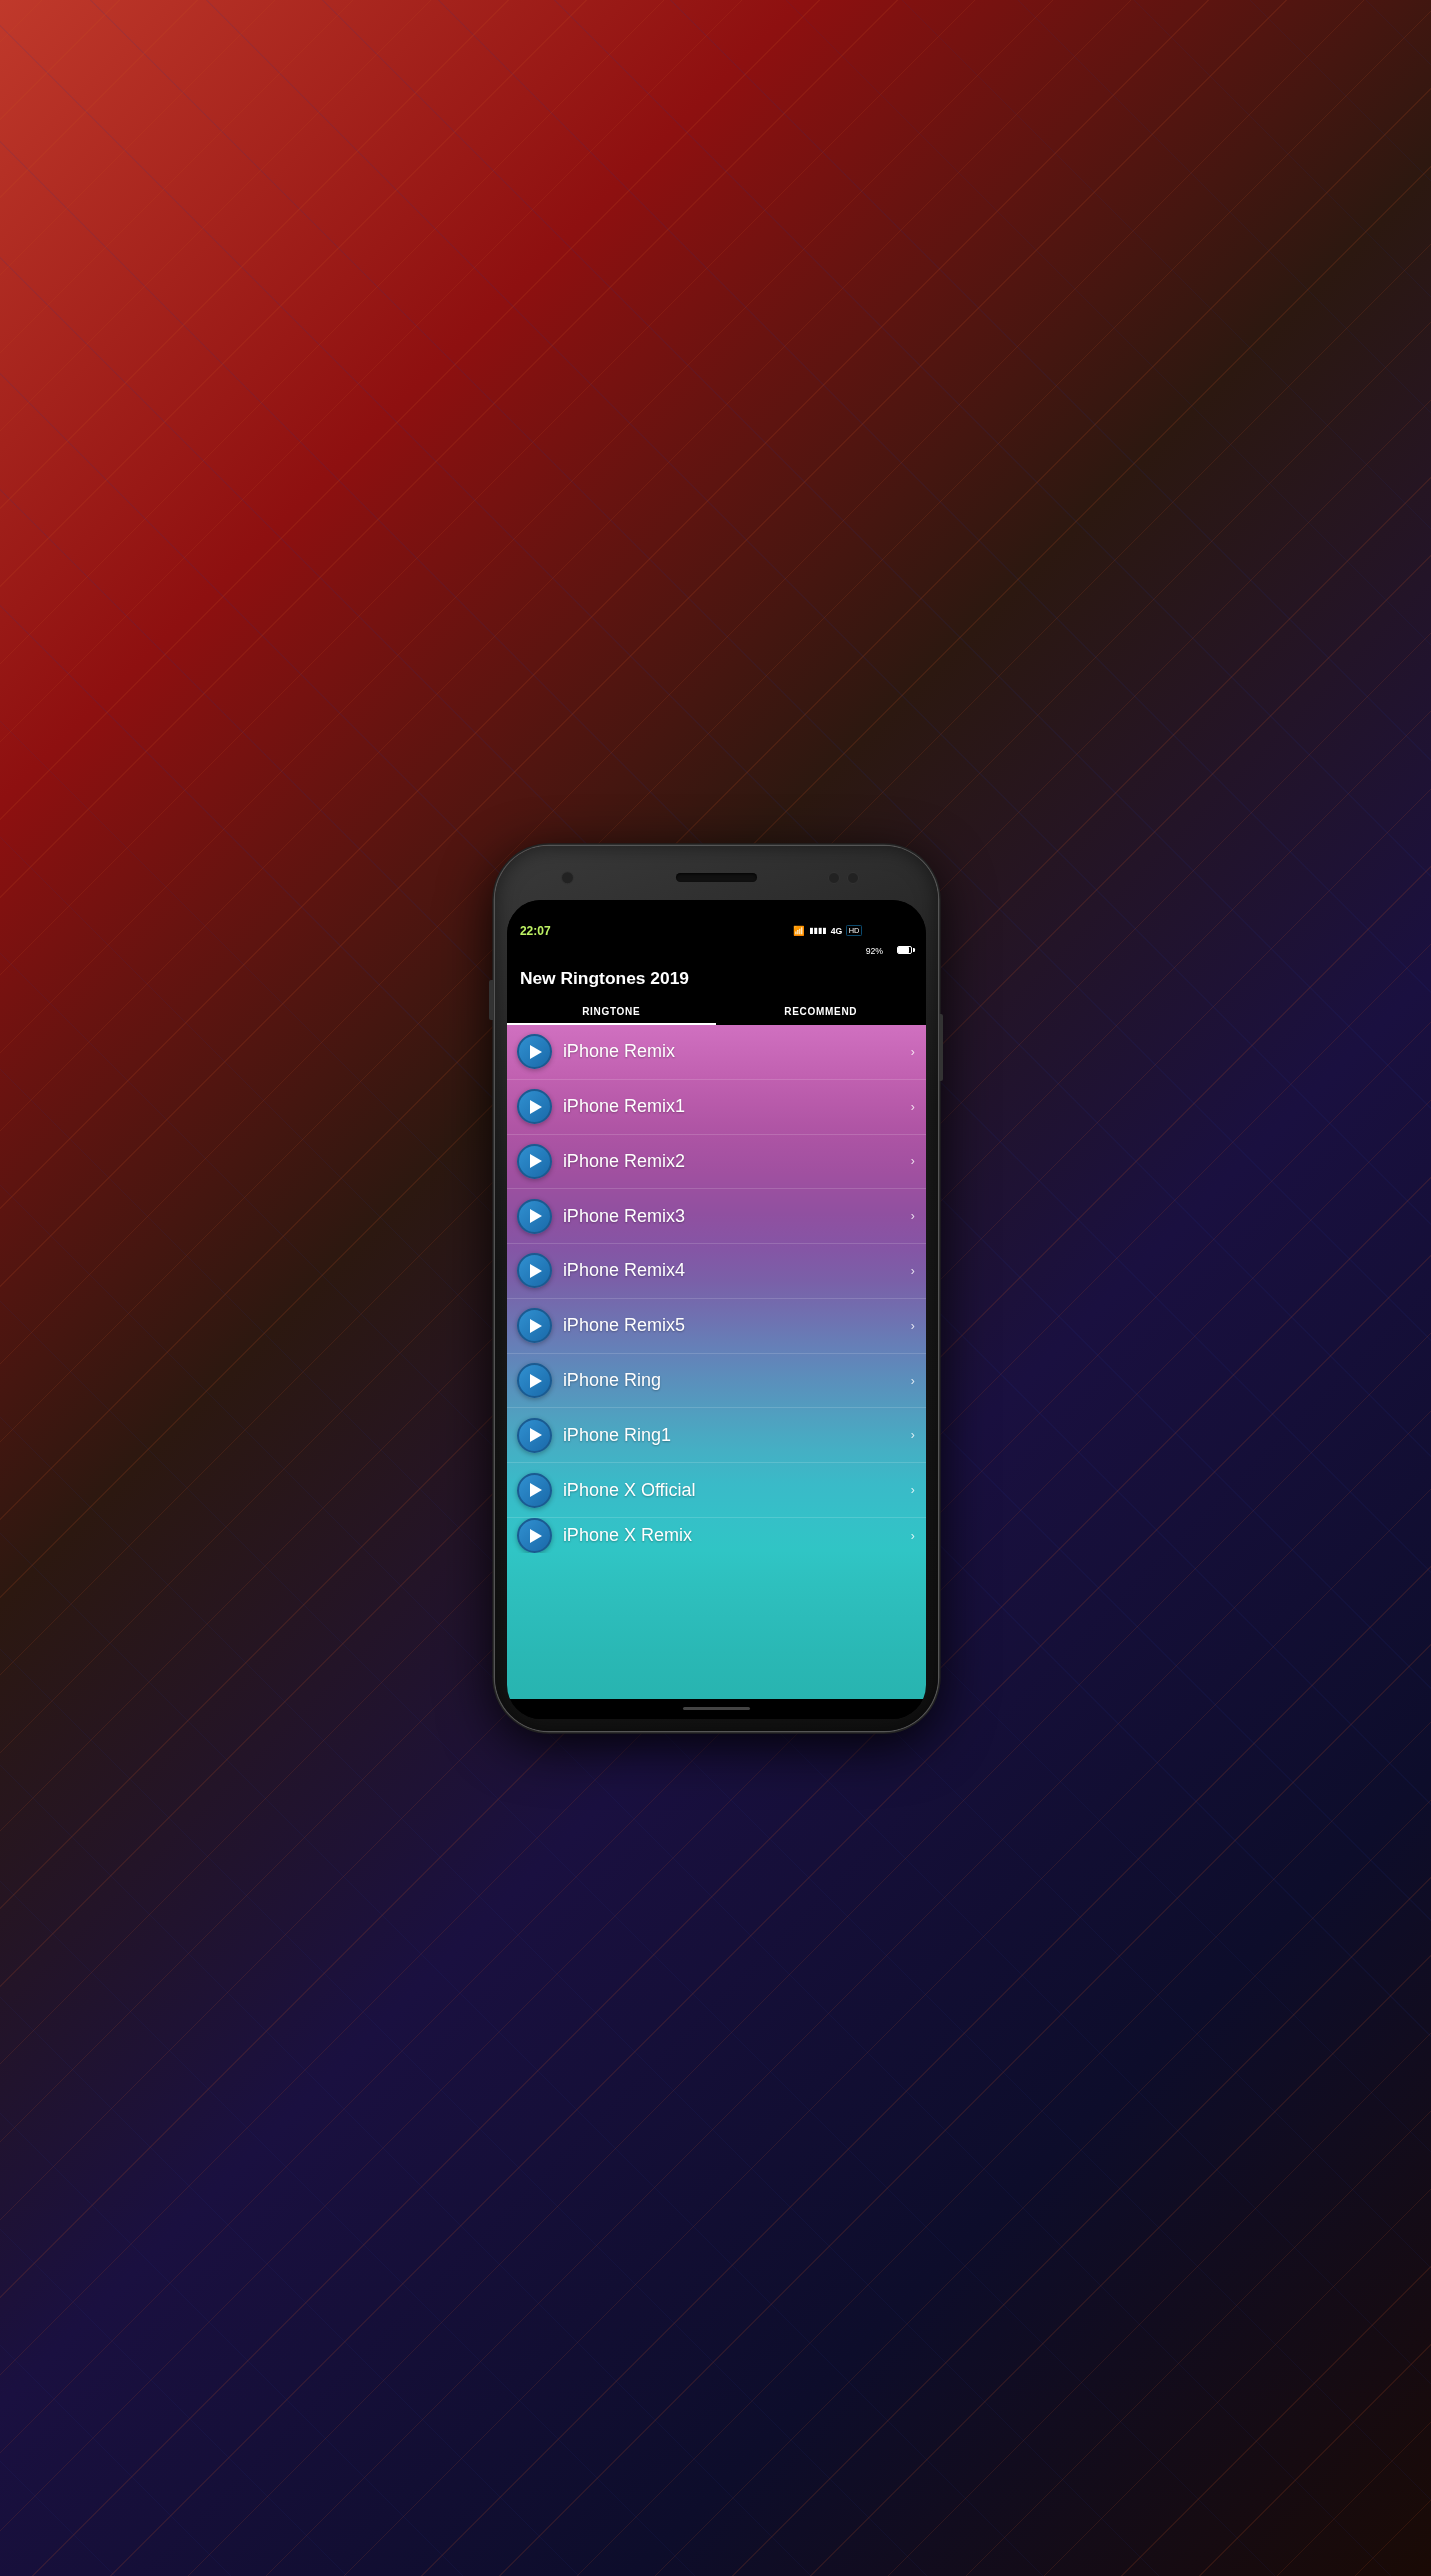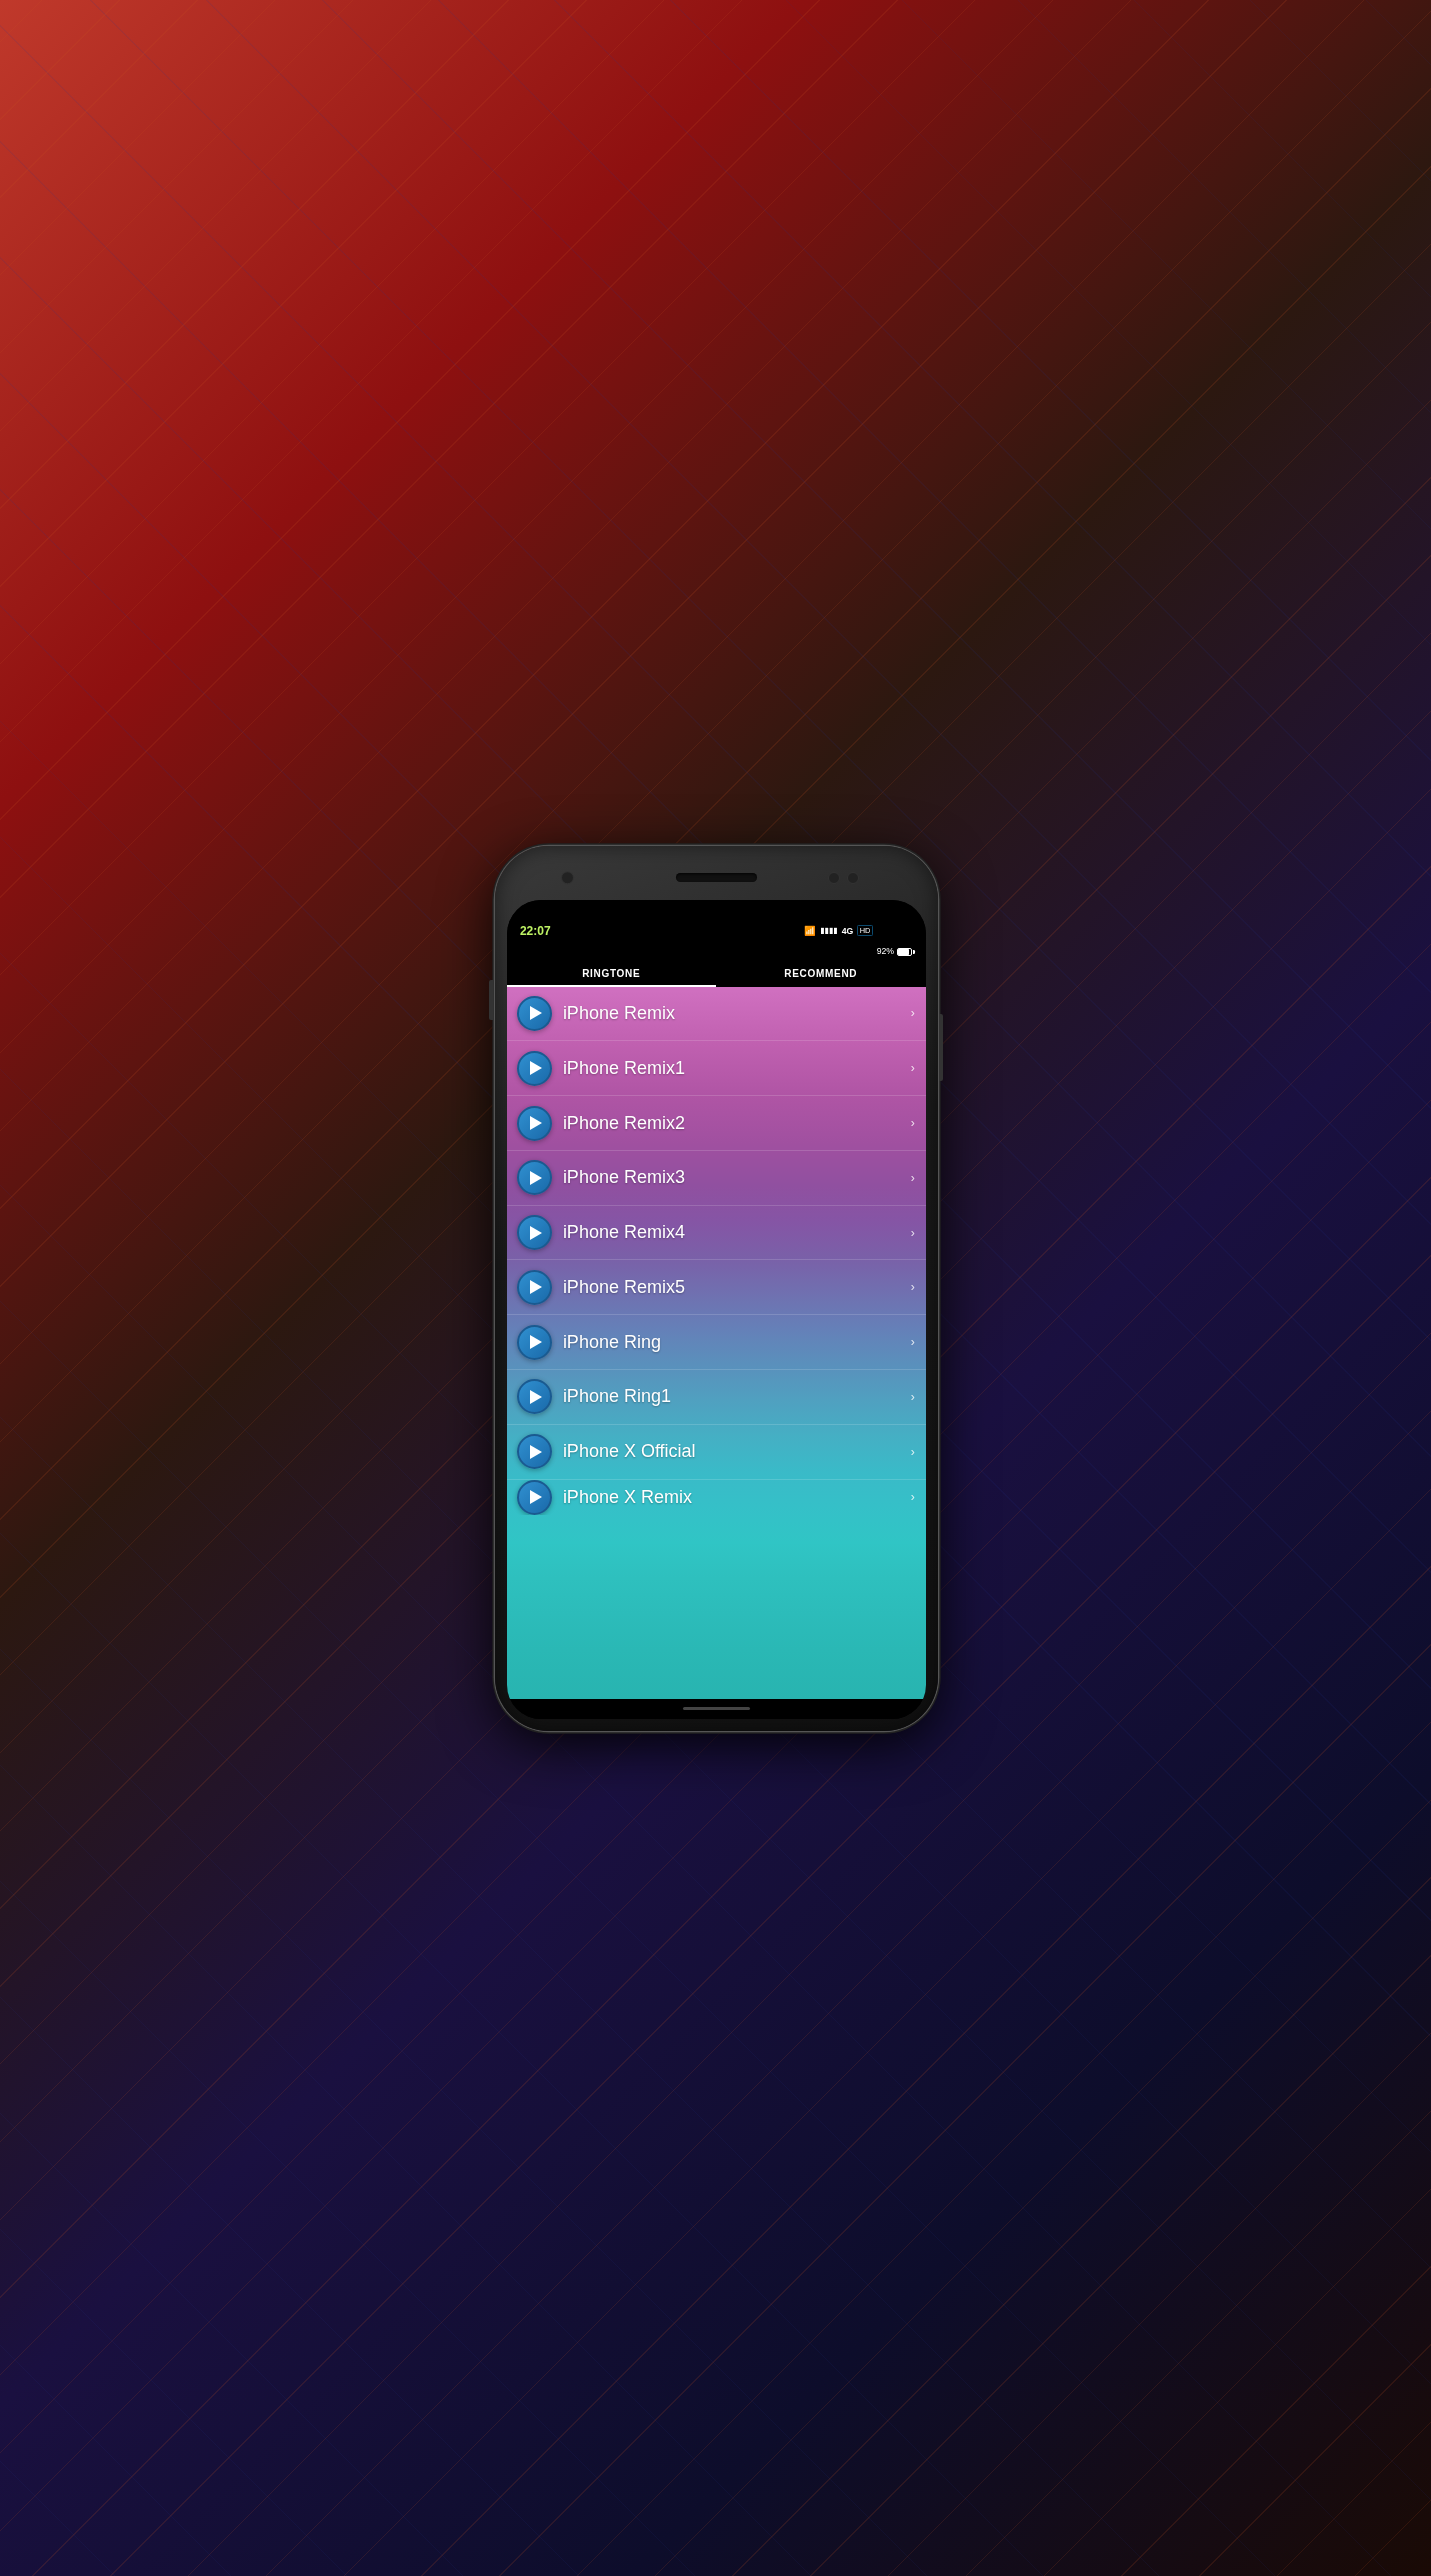--- a/index.html
+++ b/index.html
@@ -159,22 +159,22 @@
       gap: 4px;
     }
 
     .status-icon {
       color: #fff;
       font-size: 9.4px;
     }
 
     .battery-icon {
       display: flex;
-      align-items: flex-end;
-      gap: 2px;
+      align-items: flex-start;
+      gap: 13px;
       color: #fff;
       font-size: 8.7px;
       margin-top: 40px;
     }
 
     
     .app-header {
       background: #000;
       padding: 8px 13.4px 0 13.4px;
       flex-shrink: 0;
@@ -343,20 +343,23 @@
         <span class="battery-icon">
           <span>92%</span>
           <span style="display:inline-block;width:14.8px;height:8px;border:1.3px solid #fff;border-radius:2px;position:relative;margin-left:1.3px;">
             <span style="display:block;width:85%;height:100%;background:#fff;border-radius:0.7px;"></span>
             <span style="position:absolute;right:-3.4px;top:50%;transform:translateY(-50%);width:2px;height:4px;background:#fff;border-radius:0 1.3px 1.3px 0;"></span>
           </span>
         </span>
       </div>
     </div>
 
+    <div class="app-header">
+      <div class="app-title">New Ringtones 2019</div>
+    </div>
 
     <div class="tabs">
       <div class="tab active">
         <span>RINGTONE</span>
       </div>
       <div class="tab">
         <span>RECOMMEND</span>
       </div>
     </div>
 

